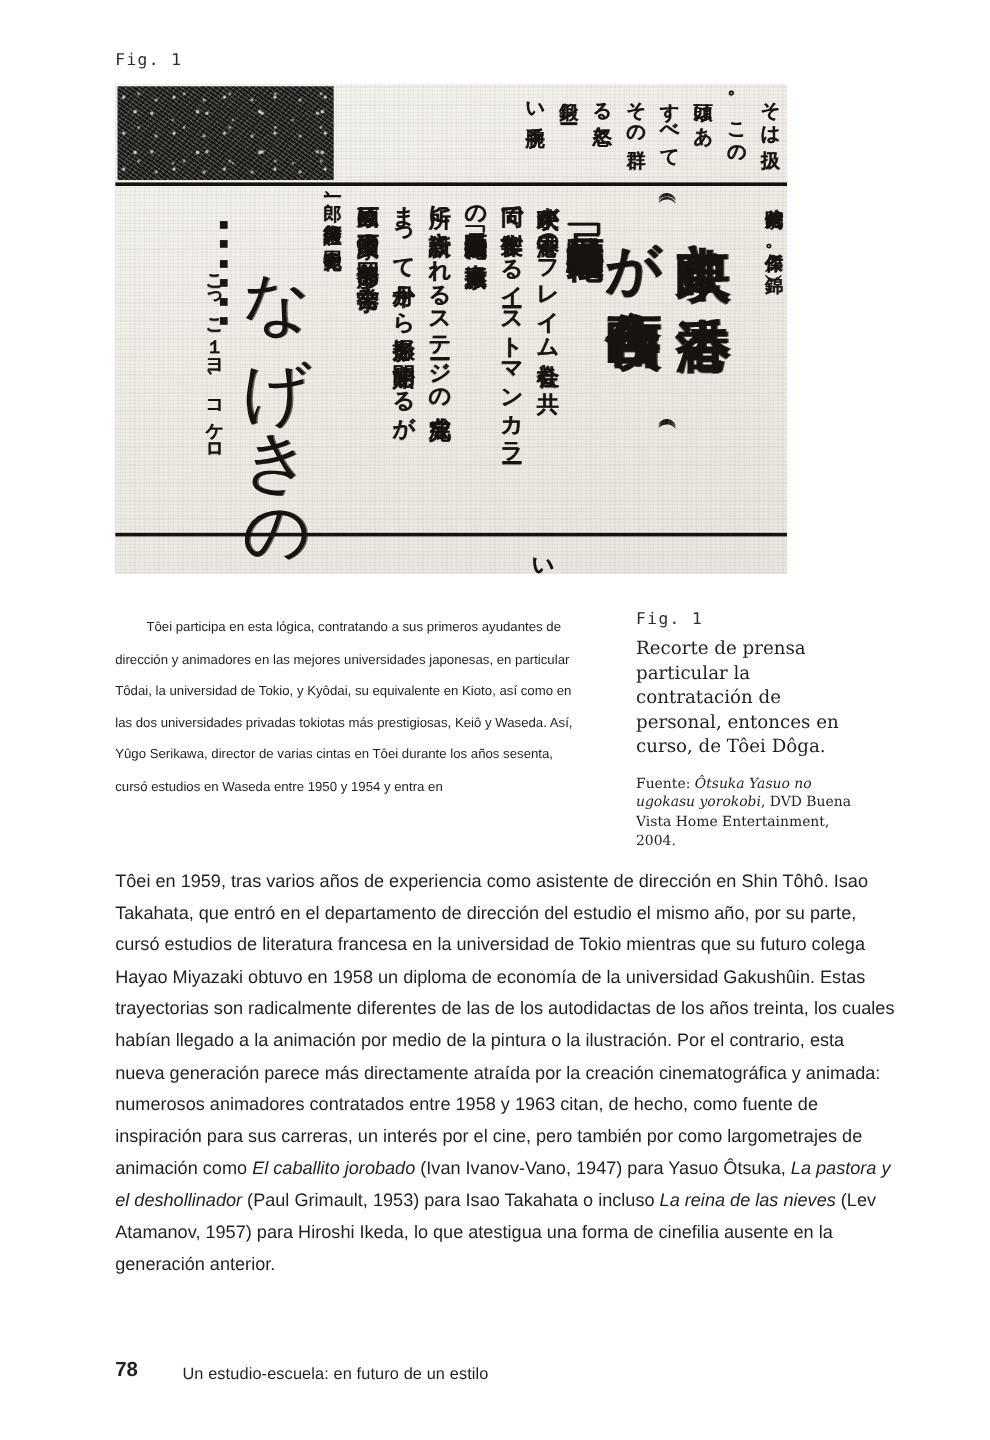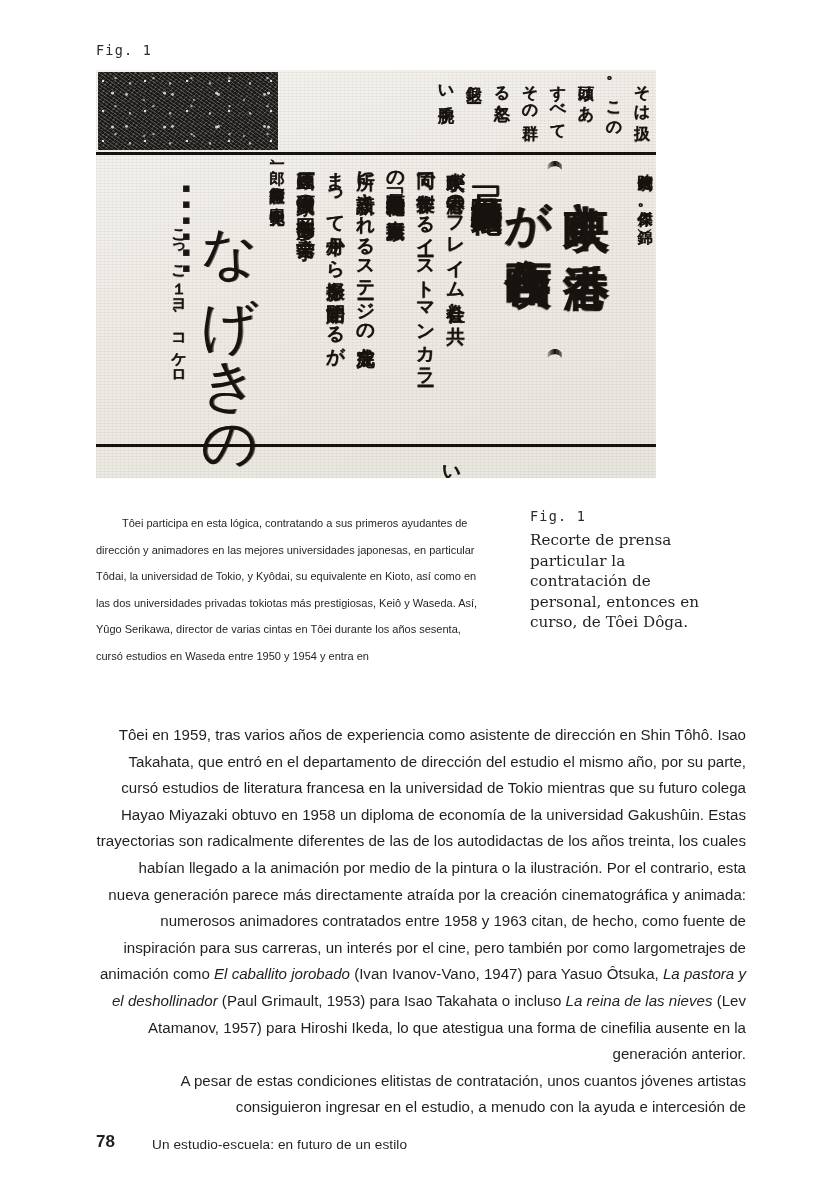--- a/index.html
+++ b/index.html
@@ -184,21 +184,21 @@
   .body-full {
     position: absolute;
     left: 96px;
     top: 722px;
     width: 650px;
     font-size: 15.1px;
     line-height: 26.6px;
     color: #231f20;
     font-variant-numeric: oldstyle-nums;
   }
-  .body-full p { margin: 0; text-align: right; }
+  .body-full p { margin: 0; }
   .indent { text-indent: 26px; }
   .body-col-left p { margin: 0; text-indent: 26px; }
   em.title { font-style: italic; }
 
   
   .footer {
     position: absolute;
     left: 96px;
     top: 1132px;
     display: flex;
@@ -260,27 +260,27 @@
 
   <div class="vcol side-small" style="right:470px; top:148px;">こっこ１ヨ、コケロ</div>
   <div class="dotted-rule" style="right:462px; top:110px;">▪▪▪▪▪▪</div>
 
   <div class="vcol body-col" style="right:196px; top:382px;">い影収東す｜　｜東川回</div>
 </div>
 
 <div class="caption-block">
   <div class="fig-label-cap">Fig. 1</div>
   <div class="caption-text">Recorte de prensa particular la contratación de personal, entonces en curso, de Tôei Dôga.</div>
+  <div class="source-note"><span>Fuente: </span><i>Ôtsuka Yasuo no ugokasu yorokobi</i><span>, DVD Buena Vista Home Entertainment, 2004.</span></div>
 </div>
 
 <div class="body-col-left">
   <p>Tôei participa en esta lógica, contratando a sus primeros ayudantes de dirección y animadores en las mejores universidades japonesas, en particular Tôdai, la universidad de Tokio, y Kyôdai, su equivalente en Kioto, así como en las dos universidades privadas tokiotas más prestigiosas, Keiô y Waseda. Así, Yûgo Serikawa, director de varias cintas en Tôei durante los años sesenta, cursó estudios en Waseda entre 1950 y 1954 y entra en</p>
 </div>
 
 <div class="body-full">
   <p><span>Tôei en 1959, tras varios años de experiencia como asistente de dirección en Shin Tôhô. Isao Takahata, que entró en el departamento de dirección del estudio el mismo año, por su parte, cursó estudios de literatura francesa en la universidad de Tokio mientras que su futuro colega Hayao Miyazaki obtuvo en 1958 un diploma de economía de la universidad Gakushûin. Estas trayectorias son radicalmente diferentes de las de los autodidactas de los años treinta, los cuales habían llegado a la animación por medio de la pintura o la ilustración. Por el contrario, esta nueva generación parece más directamente atraída por la creación cinematográfica y animada: numerosos animadores contratados entre 1958 y 1963 citan, de hecho, como fuente de inspiración para sus carreras, un interés por el cine, pero también por como largometrajes de animación como </span><em class="title">El caballito jorobado</em><span> (Ivan Ivanov-Vano, 1947) para Yasuo Ôtsuka, </span><em class="title">La pastora y el deshollinador</em><span> (Paul Grimault, 1953) para Isao Takahata o incluso </span><em class="title">La reina de las nieves</em><span> (Lev Atamanov, 1957) para Hiroshi Ikeda, lo que atestigua una forma de cinefilia ausente en la generación anterior.</span></p>
-  <p class="indent">A pesar de estas condiciones elitistas de contratación, unos cuantos jóvenes artistas consiguieron ingresar en el estudio, a menudo con la ayuda e intercesión de</p>
 </div>
 
 <div class="footer">
   <div class="folio">78</div>
   <div class="running-head">Un estudio-escuela: en futuro de un estilo</div>
 </div>
 
 </body></html>

